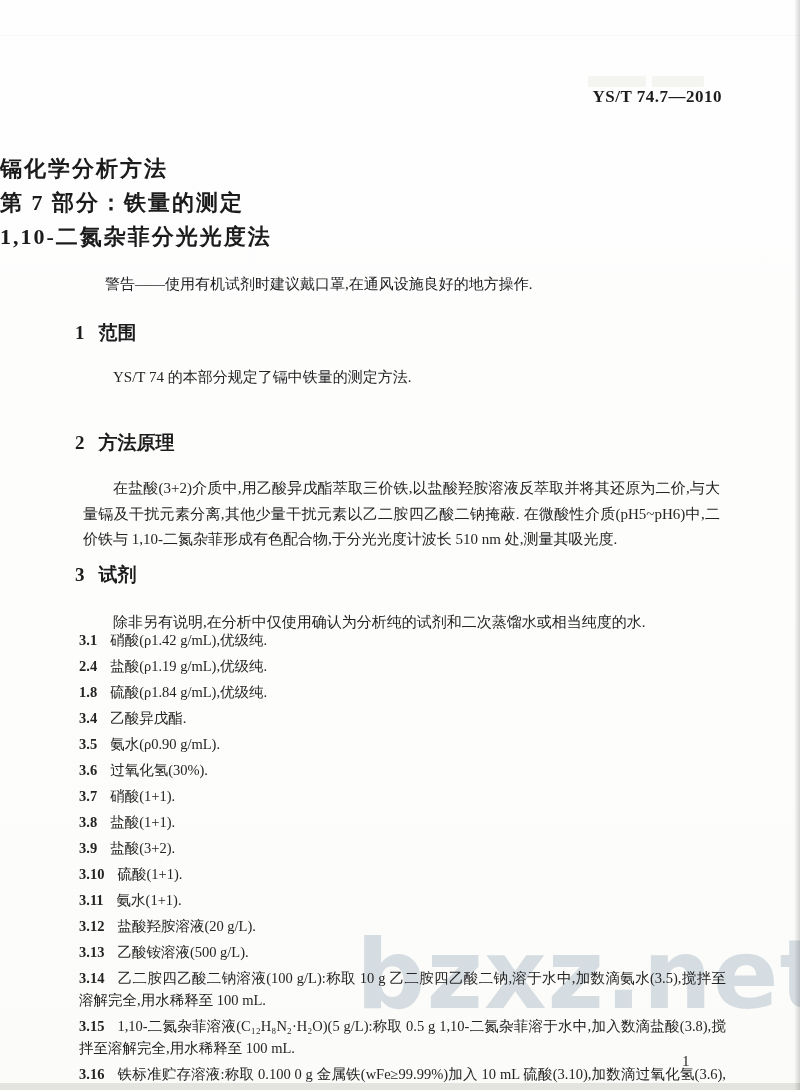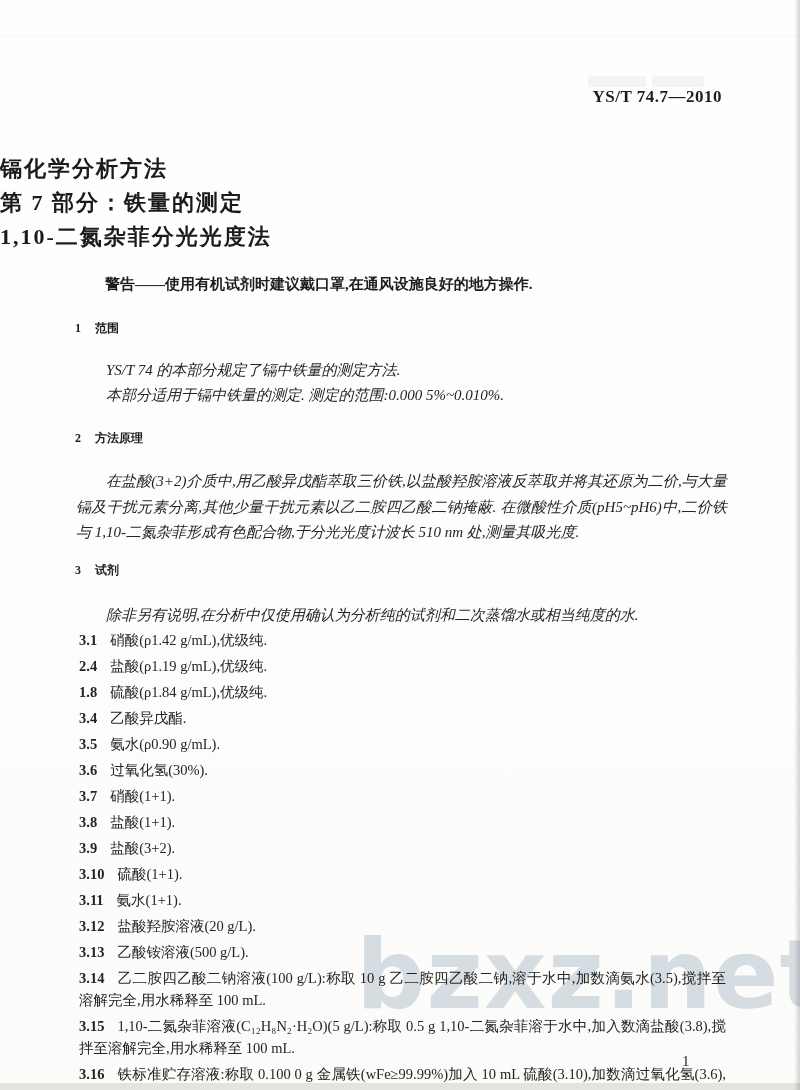--- a/index.html
+++ b/index.html
@@ -16,34 +16,34 @@
     position:absolute; top:87px; right:78px;
     font-weight:bold; font-size:17px; letter-spacing:0.5px; color:#1d1d1d;
   }
   .title-block {
     position:absolute; top:152px; left:0; right:0;
     text-align:left; font-weight:bold; font-size:22px;
     line-height:34px; letter-spacing:2px; color:#1b1b1b;
   }
   .warning {
     position:absolute; top:275px; left:75px; right:72px;
-    font-weight:bold; font-size:15px; text-indent:2em; color:#1d1d1d;
+    font-weight:normal; font-size:15px; text-indent:2em; color:#1d1d1d;
   }
   .sec-heading {
     position:absolute; left:75px;
-    font-weight:bold; font-size:12px; color:#1d1d1d;
+    font-weight:bold; font-size:19px; color:#1d1d1d;
   }
   .sec-heading .sec-no { margin-right:14px; }
   .h-scope { top:320px; }
   .h-principle { top:430px; }
   .h-reagents { top:562px; }
   .body-par {
-    position:absolute; left:75px; right:72px; margin:1px;
+    position:absolute; left:75px; right:72px; margin:8px;
     font-size:15px; line-height:25px; text-indent:2em;
-    text-align:justify; color:#242424;font-style:italic;
+    text-align:justify; color:#242424;
   }
   .p-scope-1 { top:357px; }
   .p-scope-2 { top:382px; }
   .p-principle { top:468px; line-height:25.5px; }
   .p-reagent-intro { top:602px; }
   .reagent-list {
     position:absolute; top:625px; left:75px; right:70px;
     font-size:14.5px; line-height:22px; text-align:justify; color:#242424;
   }
   .reagent-item { margin:4px; }
@@ -99,21 +99,20 @@
       <div>第 7 部分：铁量的测定</div>
       <div>1,10-二氮杂菲分光光度法</div>
     </div>
 
     <div class="warning">警告——使用有机试剂时建议戴口罩,在通风设施良好的地方操作.</div>
 
     <div class="sec-heading h-scope">
       <span class="sec-no">1</span><span>范围</span>
     </div>
     <p class="body-par p-scope-1">YS/T 74 的本部分规定了镉中铁量的测定方法.</p>
-    <p class="body-par p-scope-2">本部分适用于镉中铁量的测定. 测定的范围:0.000 5%~0.010%.</p>
 
     <div class="sec-heading h-principle">
       <span class="sec-no">2</span><span>方法原理</span>
     </div>
     <p class="body-par p-principle">在盐酸(3+2)介质中,用乙酸异戊酯萃取三价铁,以盐酸羟胺溶液反萃取并将其还原为二价,与大量镉及干扰元素分离,其他少量干扰元素以乙二胺四乙酸二钠掩蔽. 在微酸性介质(pH5~pH6)中,二价铁与 1,10-二氮杂菲形成有色配合物,于分光光度计波长 510 nm 处,测量其吸光度.</p>
 
     <div class="sec-heading h-reagents">
       <span class="sec-no">3</span><span>试剂</span>
     </div>
     <p class="body-par p-reagent-intro">除非另有说明,在分析中仅使用确认为分析纯的试剂和二次蒸馏水或相当纯度的水.</p>

